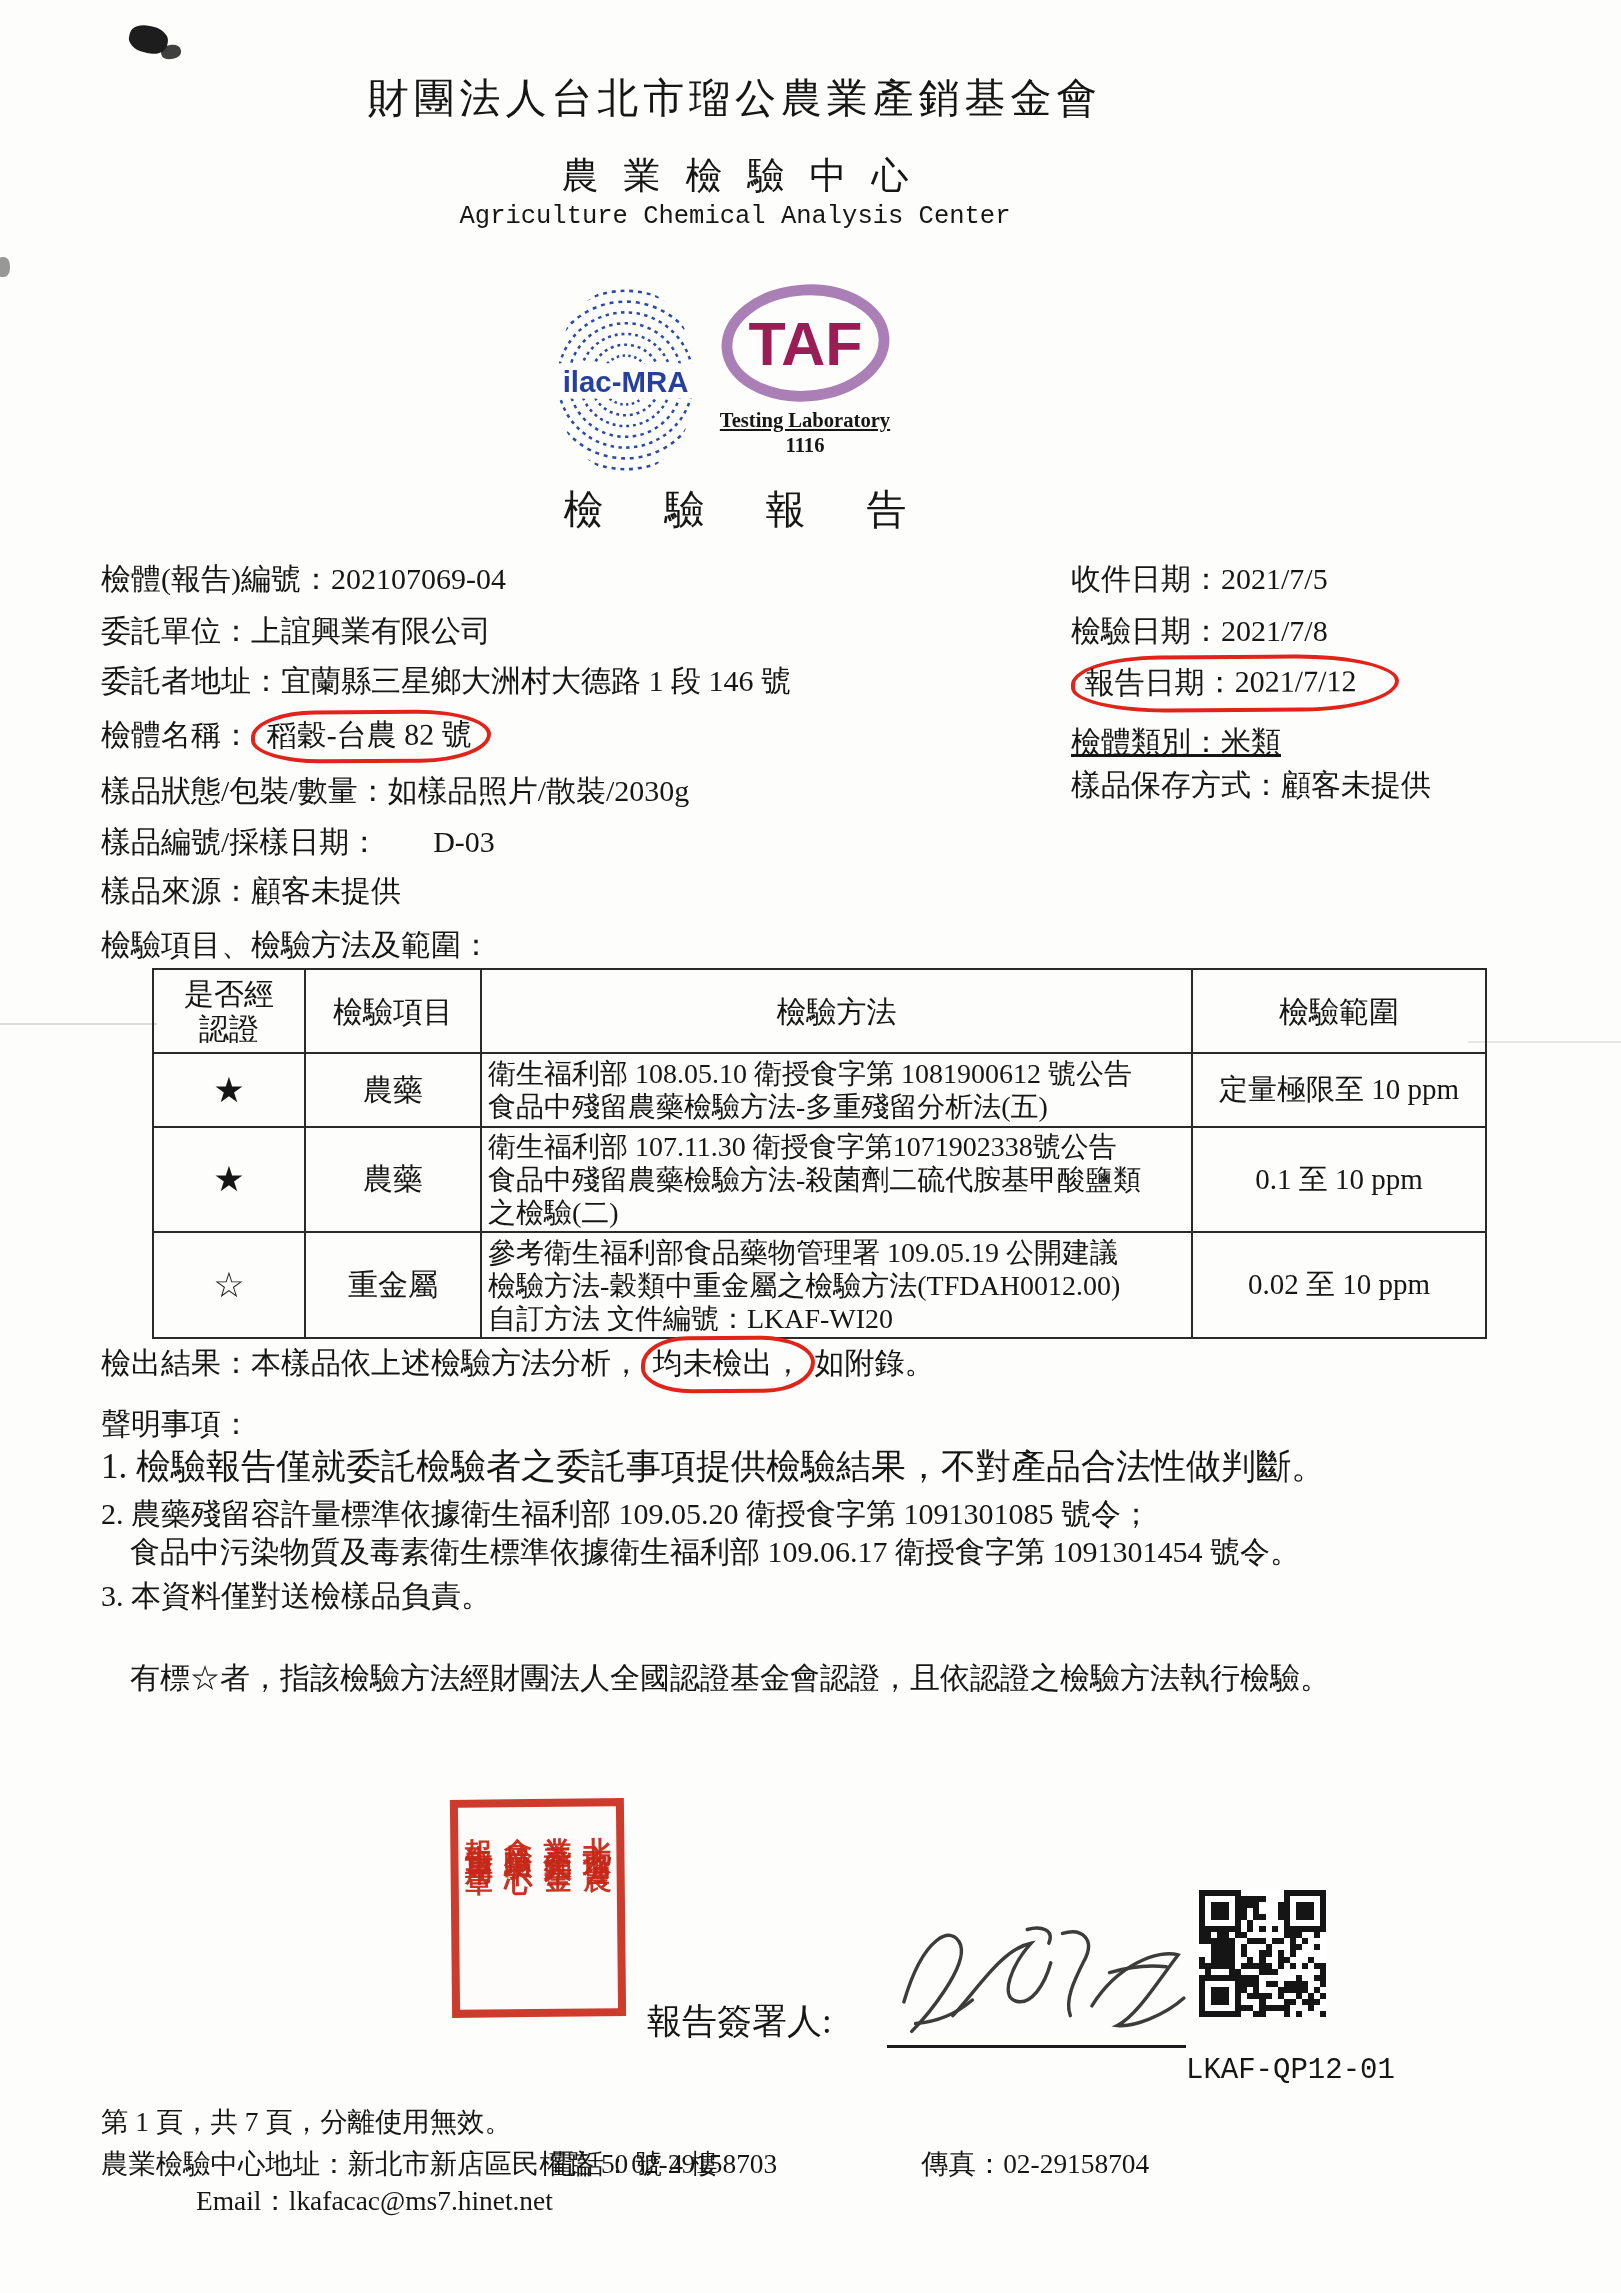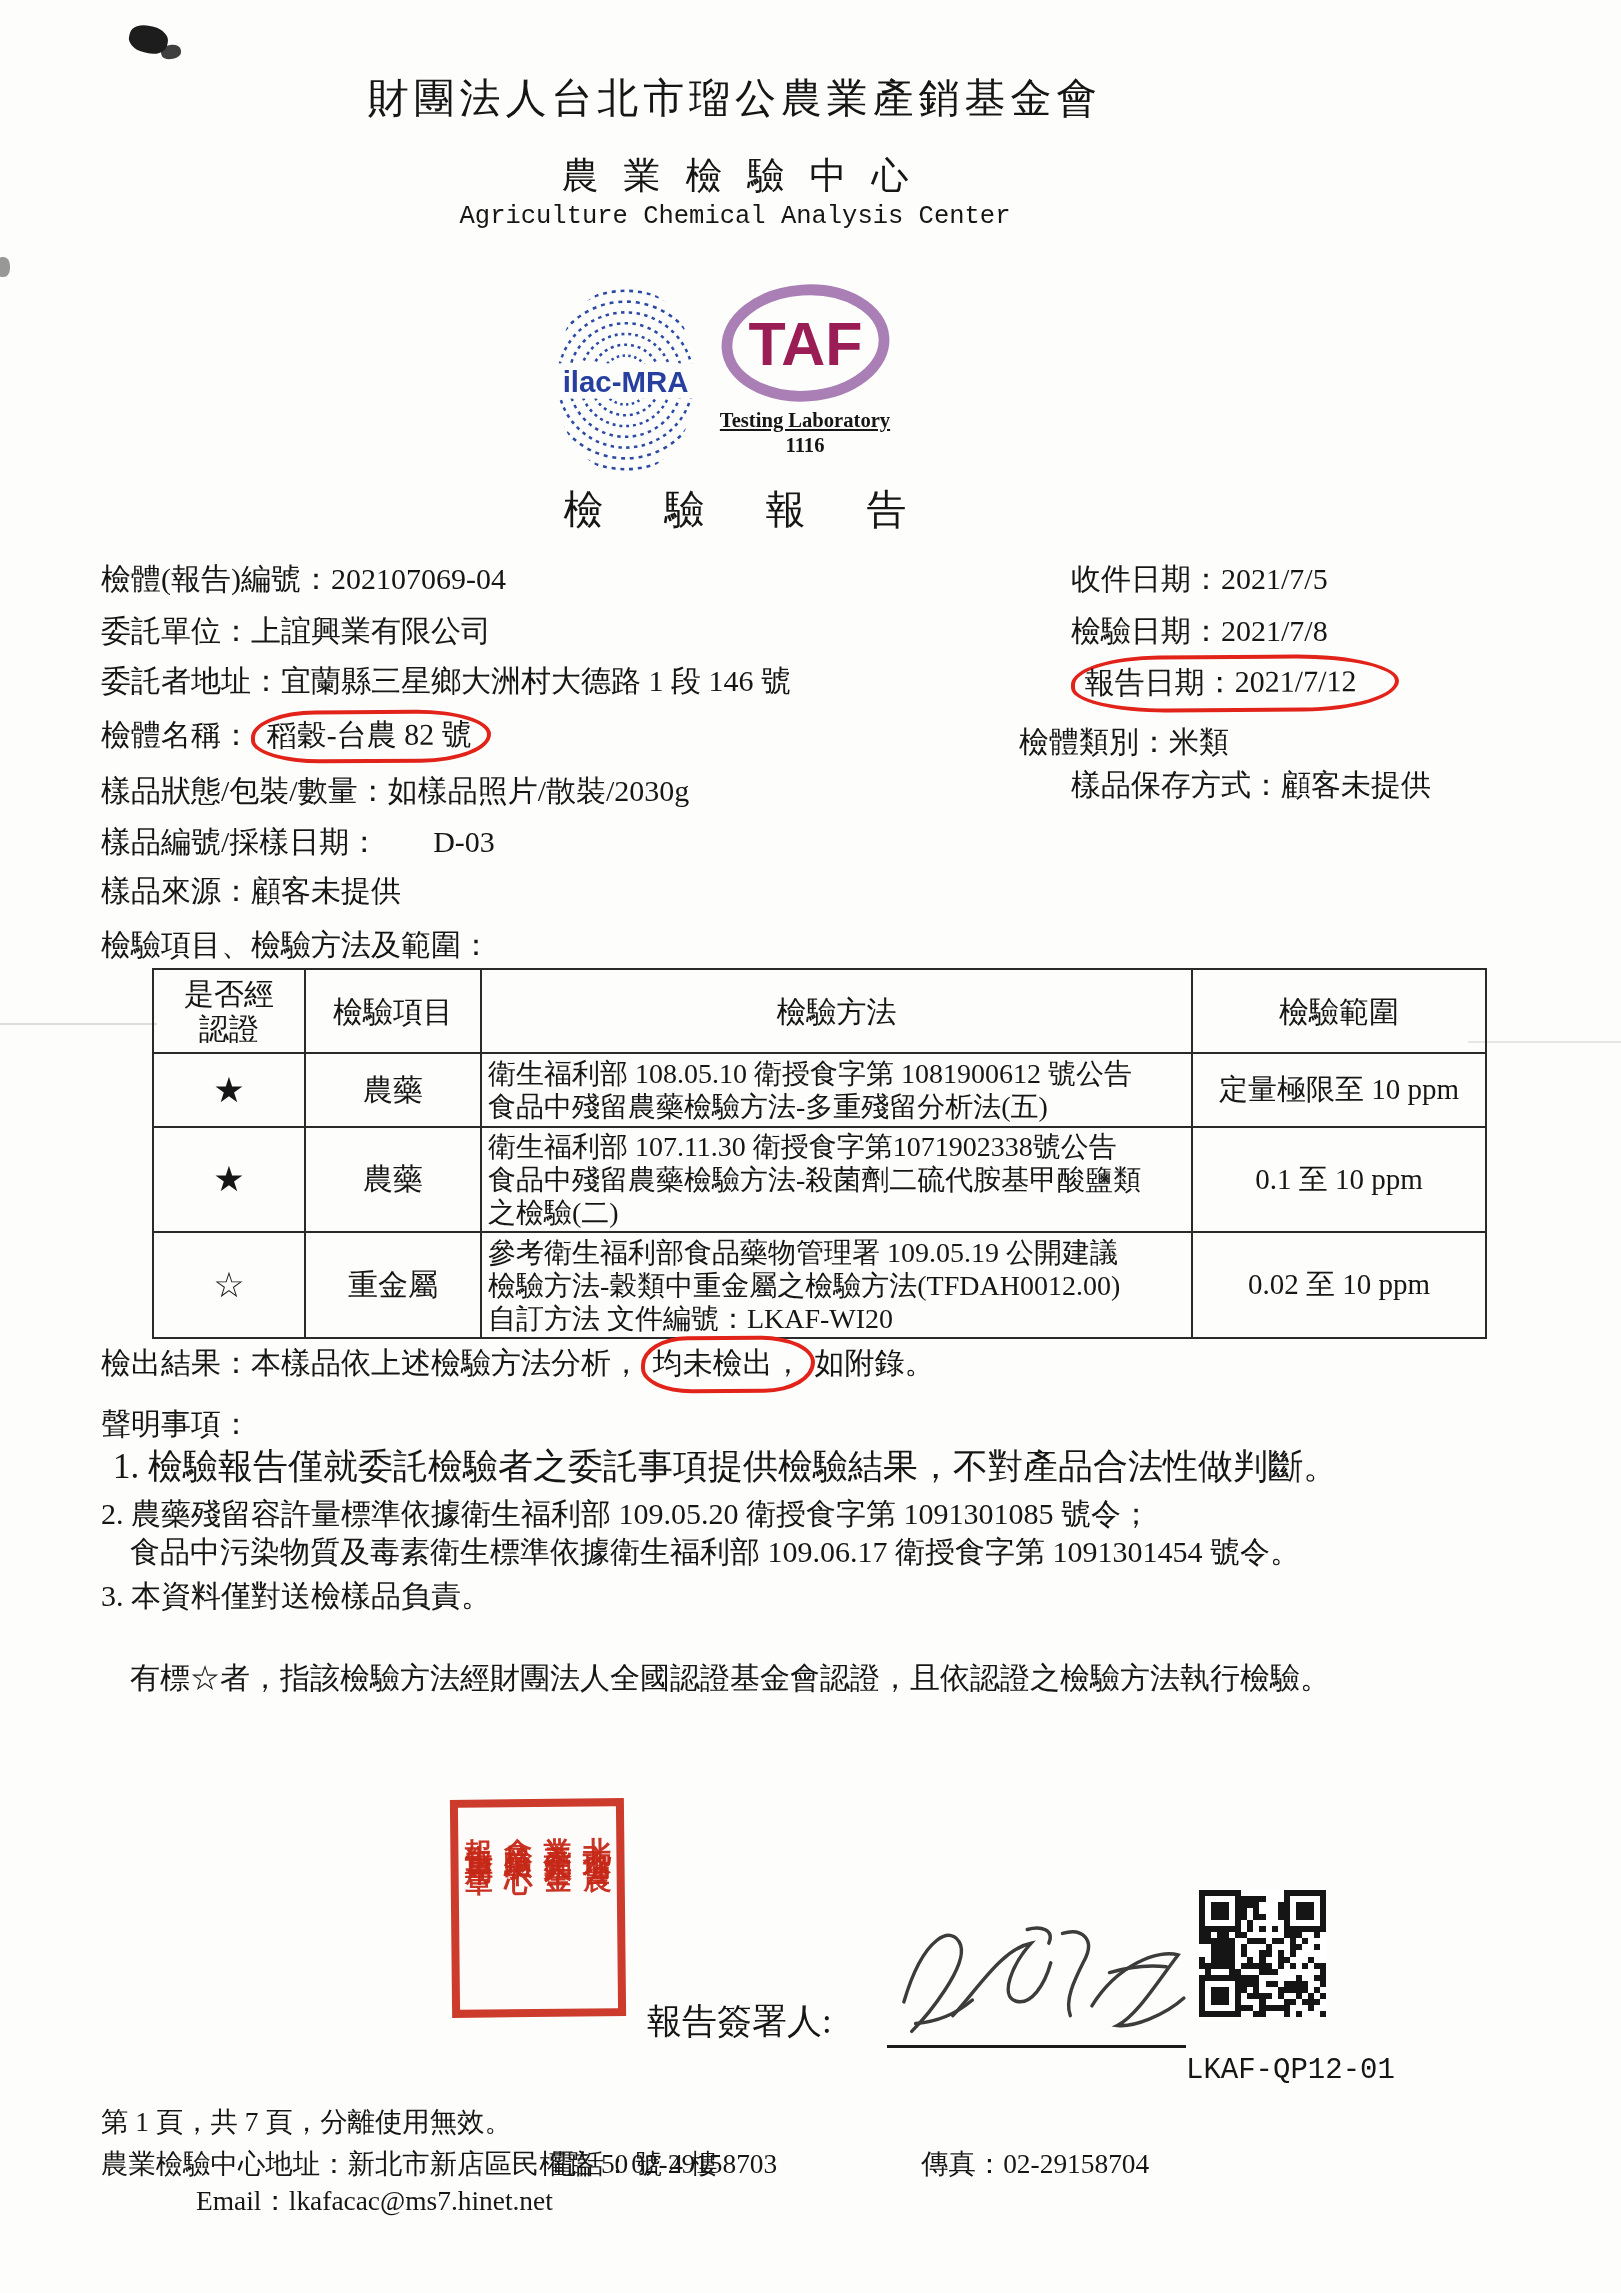--- a/index.html
+++ b/index.html
@@ -143,21 +143,21 @@
 
   <div class="line" style="left:1071px;top:560px;">
     <span>收件日期：</span><span>2021/7/5</span>
   </div>
   <div class="line" style="left:1071px;top:612px;">
     <span>檢驗日期：</span><span>2021/7/8</span>
   </div>
   <div class="line" style="left:1071px;top:655px;">
     <span class="circled" style="padding:3.9px 39px 7.8px 9.8px;"><span>報告日期：</span><span>2021/7/12</span></span>
   </div>
-  <div class="line" style="left:1019px;top:723px;">
+  <div class="line" style="left:1071px;top:723px;text-decoration:underline;">
     <span>檢體類別：</span><span>米類</span>
   </div>
   <div class="line" style="left:1071px;top:766px;">
     <span>樣品保存方式：</span><span>顧客未提供</span>
   </div>
 
   <div class="line" style="left:101px;top:926px;">檢驗項目、檢驗方法及範圍：</div>
 
   <table class="methods">
     <colgroup>
@@ -198,21 +198,21 @@
       <td class="range">0.02 至 10 ppm</td>
     </tr>
   </tbody>
     </table>
 
   <div class="line" style="left:101px;top:1336px;">
     <span>檢出結果：本樣品依上述檢驗方法分析，</span><span class="circled" style="padding:3.9px 7.8px 7.8px 7.8px;"><span>均未檢出，</span></span><span>如附錄。</span>
   </div>
 
   <div class="decl" style="left:101px;top:1404px;">聲明事項：</div>
-  <div class="decl big" style="left:101px;top:1443px;margin-left:12px;">1. 檢驗報告僅就委託檢驗者之委託事項提供檢驗結果，不對產品合法性做判斷。</div>
+  <div class="decl big" style="left:101px;top:1443px;">1. 檢驗報告僅就委託檢驗者之委託事項提供檢驗結果，不對產品合法性做判斷。</div>
   <div class="decl" style="left:101px;top:1494px;">2. 農藥殘留容許量標準依據衛生福利部 109.05.20 衛授食字第 1091301085 號令；</div>
   <div class="decl" style="left:130px;top:1532px;">食品中污染物質及毒素衛生標準依據衛生福利部 109.06.17 衛授食字第 1091301454 號令。</div>
   <div class="decl" style="left:101px;top:1576px;">3. 本資料僅對送檢樣品負責。</div>
   <div class="decl" style="left:130px;top:1658px;">有標☆者，指該檢驗方法經財團法人全國認證基金會認證，且依認證之檢驗方法執行檢驗。</div>
 
   <div class="stamp">
     <div class="col">北市瑠公農</div>
     <div class="col">業產銷基金</div>
     <div class="col">會檢驗中心</div>
     <div class="col">報告專用章</div>

